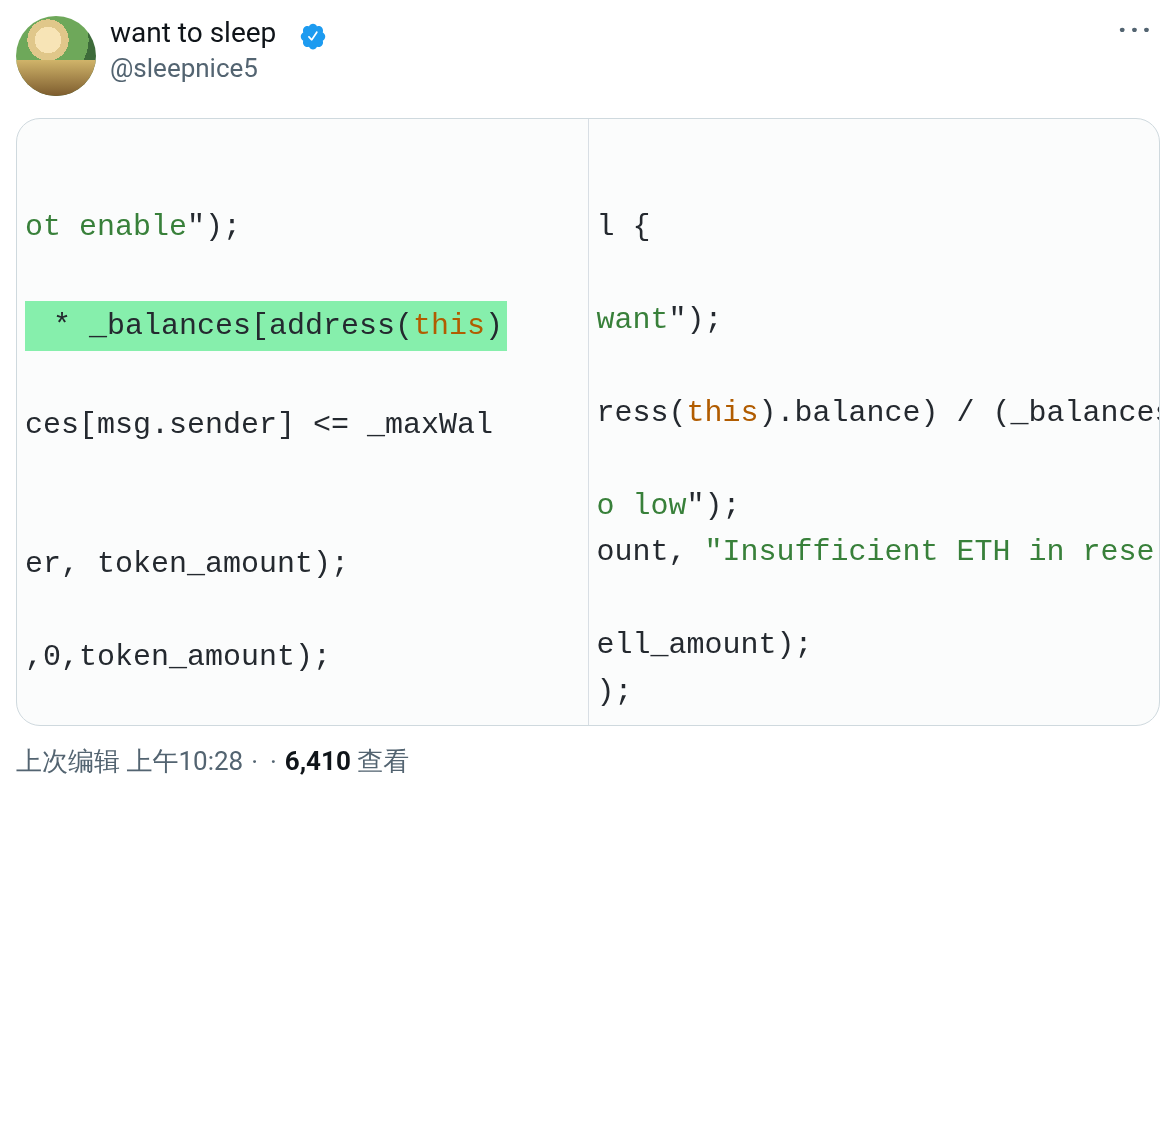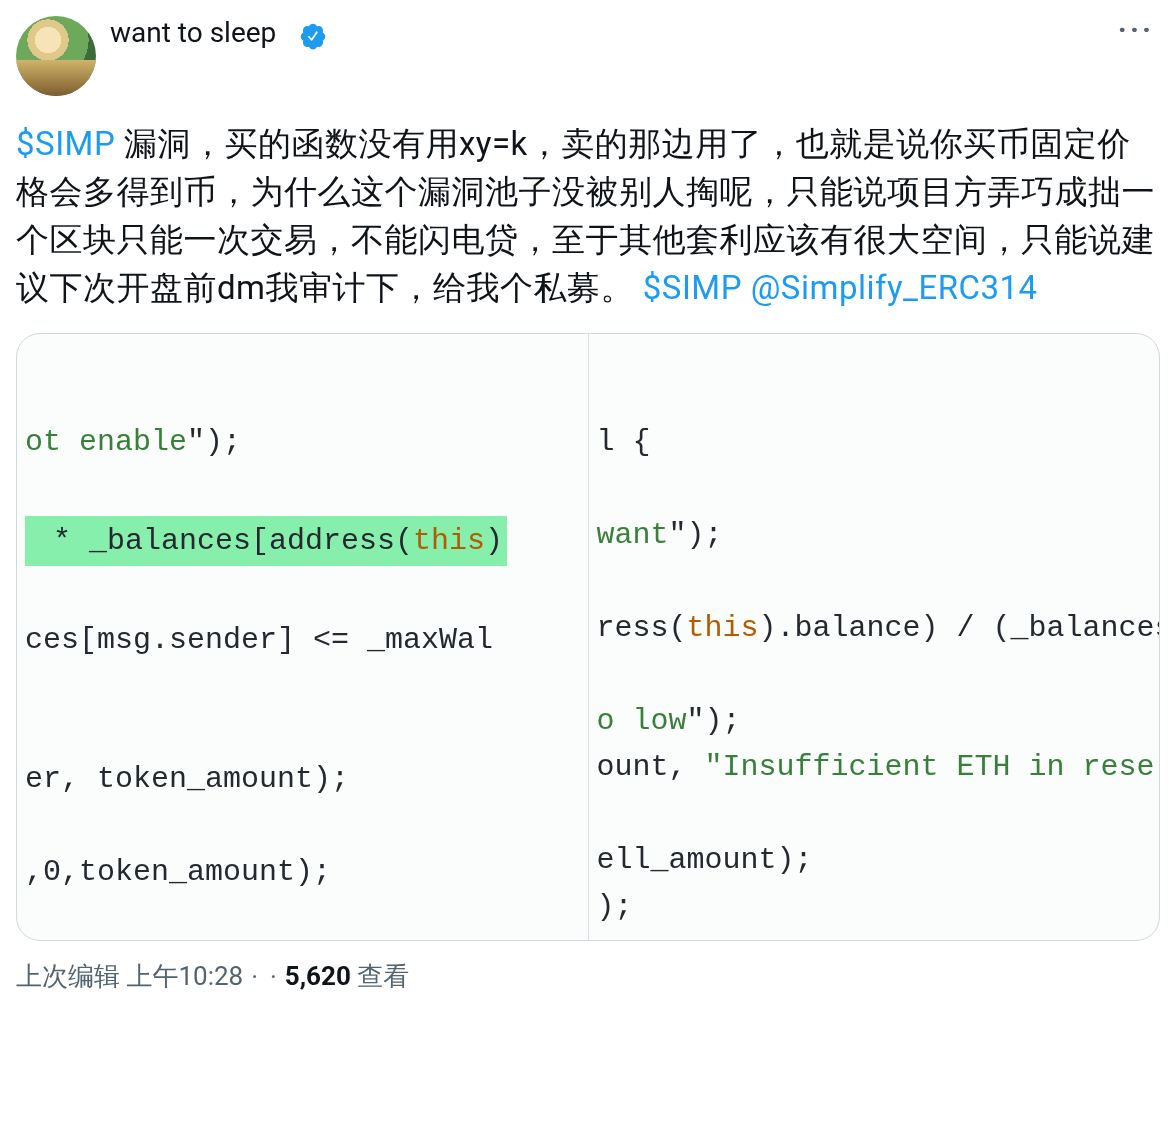--- a/index.html
+++ b/index.html
@@ -122,28 +122,25 @@
     <div class="avatar"></div>
     <div class="name-block">
       <div class="name-line">
         <span>want to sleep</span>
         <span class="verified">
           <svg viewBox="0 0 24 24">
               <path d="M22.5 12.5c0-1.58-.875-2.95-2.148-3.6.154-.435.238-.905.238-1.4 0-2.21-1.71-3.998-3.818-3.998-.47 0-.92.084-1.336.25C14.818 2.415 13.51 1.5 12 1.5s-2.816.917-3.437 2.25c-.415-.165-.866-.25-1.336-.25-2.11 0-3.818 1.79-3.818 4 0 .494.083.964.237 1.4C2.373 9.55 1.5 10.92 1.5 12.5s.875 2.95 2.148 3.6c-.154.435-.238.905-.238 1.4 0 2.21 1.71 4 3.818 4 .47 0 .92-.086 1.336-.25.62 1.334 1.926 2.25 3.437 2.25 1.512 0 2.818-.916 3.437-2.25.415.163.865.248 1.336.248 2.11 0 3.818-1.79 3.818-4 0-.494-.083-.964-.237-1.4 1.272-.65 2.147-2.02 2.147-3.6zm-6.616-3.334l-4.334 6.5c-.145.217-.382.334-.625.334-.143 0-.288-.04-.416-.126l-.115-.094-2.415-2.415c-.293-.293-.293-.768 0-1.06s.768-.294 1.06 0l1.77 1.767 3.825-5.74c.23-.345.696-.436 1.04-.207.346.23.44.696.21 1.04z"></path>
             </svg>
         </span>
       </div>
+      <div class="handle">@sleepnice5</div>
     </div>
     <div class="more-btn">···</div>
   </div>
 
-  <div class="tweet-text">
-    <span class="link">$SIMP</span><span> 漏洞，买的函数没有用xy=k，卖的那边用了，也就是说你买币固定价格会多得到币，为什么这个漏洞池子没被别人掏呢，只能说项目方弄巧成拙一个区块只能一次交易，不能闪电贷，至于其他套利应该有很大空间，只能说建议下次开盘前dm我审计下，给我个私募。 </span><span class="link">$SIMP</span>
-    <span class="link">@Simplify_ERC314</span>
-  </div>
 
   <div class="code-card">
     <div class="pane left">
 <span class="str">ot enable</span><span>");</span>
 
 <span class="hl-line"><span> * _balances[address(</span><span class="kw-this">this</span><span>)</span></span>
 
 <span>ces[msg.sender] &lt;= _maxWal</span>
 
 
@@ -171,17 +168,17 @@
   </div>
 
   <div class="meta-row">
     <span class="meta-link">
       <span>上次编辑</span>
       <span>上午10:28</span>
     </span>
     <span class="sep">·</span>
     <span class="sep">·</span>
     <span>
-      <span class="views-num">5,620</span><span> 查看</span>
+      <span class="views-num">6,410</span><span> 查看</span>
     </span>
   </div>
 
 </article>
 
 </body></html>

